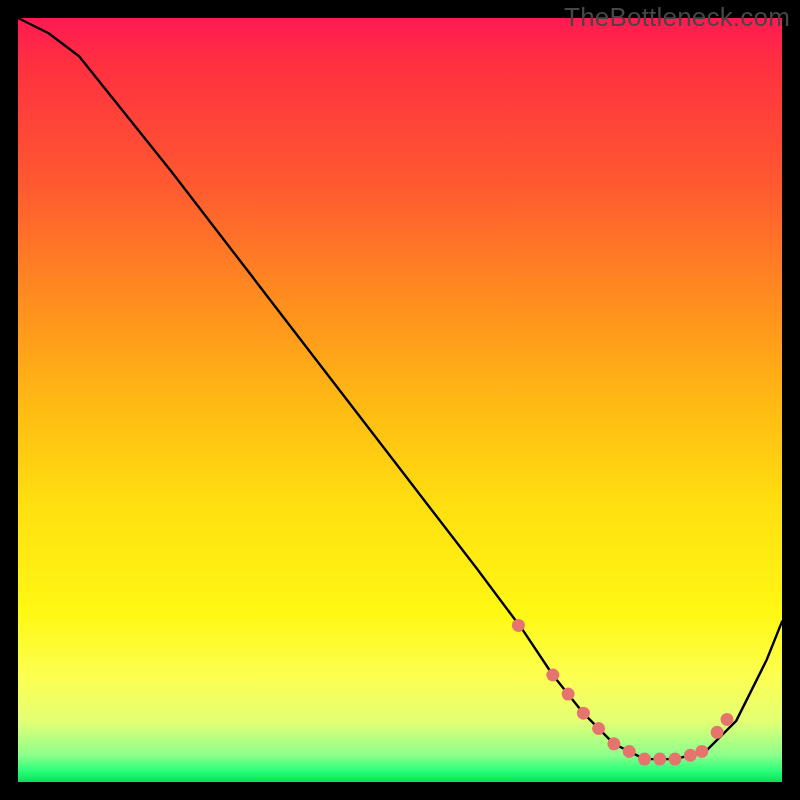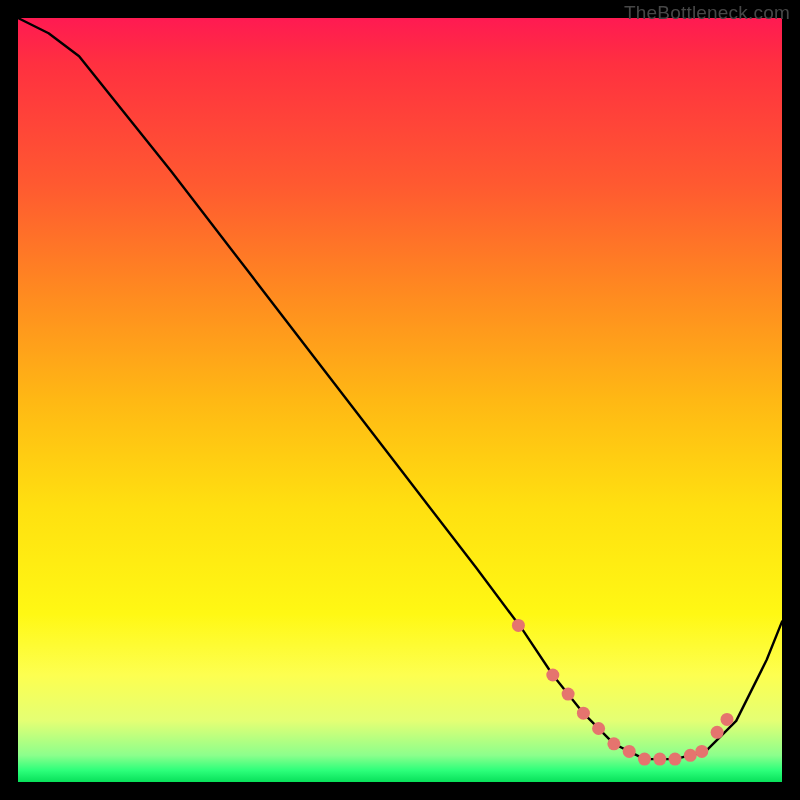--- a/index.html
+++ b/index.html
@@ -43,21 +43,21 @@
     left: 0; top: 0;
     width: 764px;
     height: 764px;
     overflow: visible;
   }
   .watermark {
     position: absolute;
     top: 2px;
     right: 10px;
     color: #474747;
-    font-size: 19px;
+    font-size: 26px;
     font-weight: 500;
     letter-spacing: 0.2px;
     user-select: none;
   }
 </style>
 </head>
 <body>
 
 <div class="frame">
   <div class="gradient"></div>

